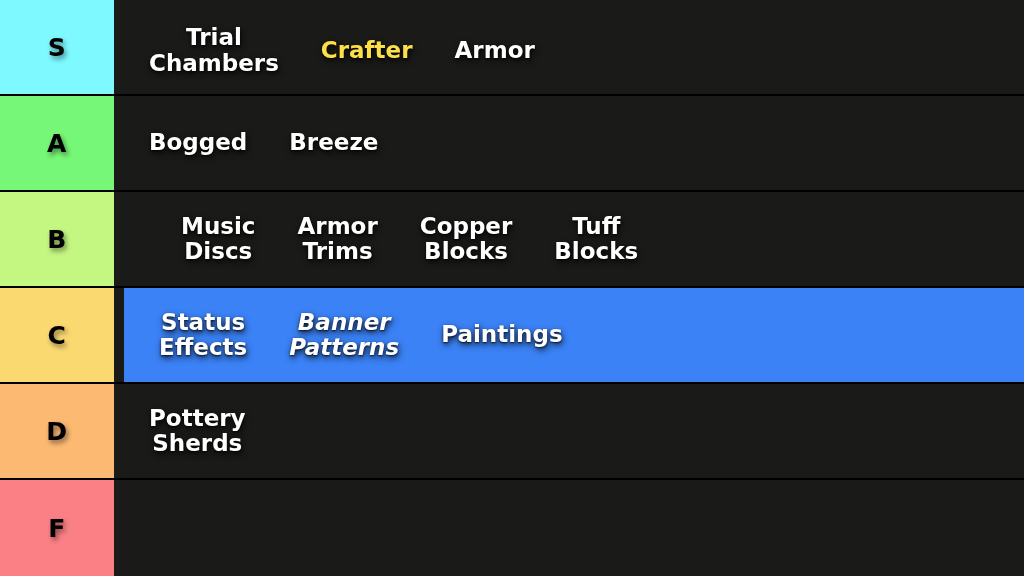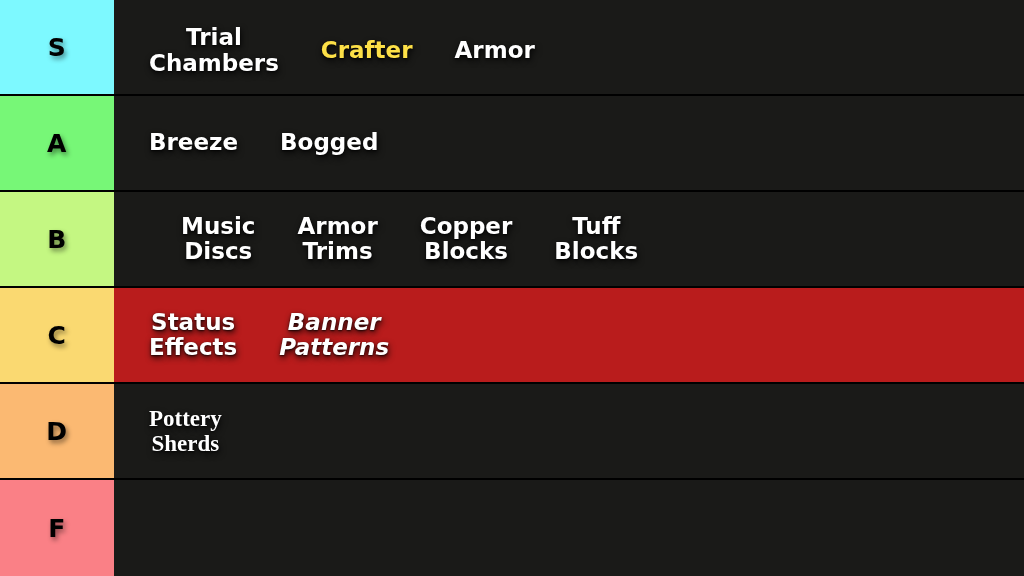--- a/index.html
+++ b/index.html
@@ -94,22 +94,22 @@
 Chambers</div>
         <div class="tier-item" style="color: #fde047;">Crafter</div>
         <div class="tier-item" style="color: rgb(255, 255, 255);">Armor</div>
       </div>
     </div>
     <div class="tier-row" style="background: rgb(26, 26, 24); border-bottom-color: rgb(0, 0, 0);">
       <div class="tier-label" style="background: rgb(119, 247, 119);">
         <span class="tier-label-text" style="color: rgb(0, 0, 0);">A</span>
       </div>
       <div class="tier-items" style="background: rgb(26, 26, 24);">
+        <div class="tier-item" style="color: rgb(255, 255, 255);">Bogged</div>
         <div class="tier-item" style="color: rgb(255, 255, 255);">Breeze</div>
-        <div class="tier-item" style="color: rgb(255, 255, 255);">Bogged</div>
       </div>
     </div>
     <div class="tier-row" style="background: rgb(26, 26, 24); border-bottom-color: rgb(0, 0, 0);">
       <div class="tier-label" style="background: rgb(196, 247, 130);">
         <span class="tier-label-text" style="color: rgb(0, 0, 0);">B</span>
       </div>
       <div class="tier-items" style="background: rgb(26, 26, 24); margin-left: 32px;">
         <div class="tier-item" style="color: rgb(255, 255, 255);">Music
 Discs</div>
         <div class="tier-item" style="color: rgb(255, 255, 255); text-align: center;">Armor
@@ -117,33 +117,34 @@
         <div class="tier-item" style="color: rgb(255, 255, 255);">Copper
 Blocks</div>
         <div class="tier-item" style="color: rgb(255, 255, 255);">Tuff
 Blocks</div>
       </div>
     </div>
     <div class="tier-row" style="background: rgb(26, 26, 24); border-bottom-color: rgb(0, 0, 0);">
       <div class="tier-label" style="background: rgb(250, 217, 113);">
         <span class="tier-label-text" style="color: rgb(0, 0, 0);">C</span>
       </div>
-      <div class="tier-items" style="background: #b91c1c;">
+      <div class="tier-items" style="background: #3b82f6; margin-left: 10px;">
         <div class="tier-item" style="color: rgb(255, 255, 255);">Status
 Effects</div>
         <div class="tier-item" style="color: rgb(255, 255, 255); font-style: italic;">Banner
 Patterns</div>
+        <div class="tier-item" style="color: rgb(255, 255, 255);">Paintings</div>
       </div>
     </div>
     <div class="tier-row" style="background: rgb(26, 26, 24); border-bottom-color: rgb(0, 0, 0);">
       <div class="tier-label" style="background: rgb(251, 185, 114);">
         <span class="tier-label-text" style="color: rgb(0, 0, 0);">D</span>
       </div>
       <div class="tier-items" style="background: rgb(26, 26, 24);">
-        <div class="tier-item" style="color: rgb(255, 255, 255); font-family: Liberation Serif, serif;">Pottery
+        <div class="tier-item" style="color: rgb(255, 255, 255);">Pottery
 Sherds</div>
       </div>
     </div>
     <div class="tier-row" style="background: rgb(26, 26, 24); border-bottom-color: rgb(0, 0, 0);">
       <div class="tier-label" style="background: rgb(250, 128, 134);">
         <span class="tier-label-text" style="color: rgb(0, 0, 0);">F</span>
       </div>
       <div class="tier-items" style="background: rgb(26, 26, 24);"></div>
     </div>
   </div>

